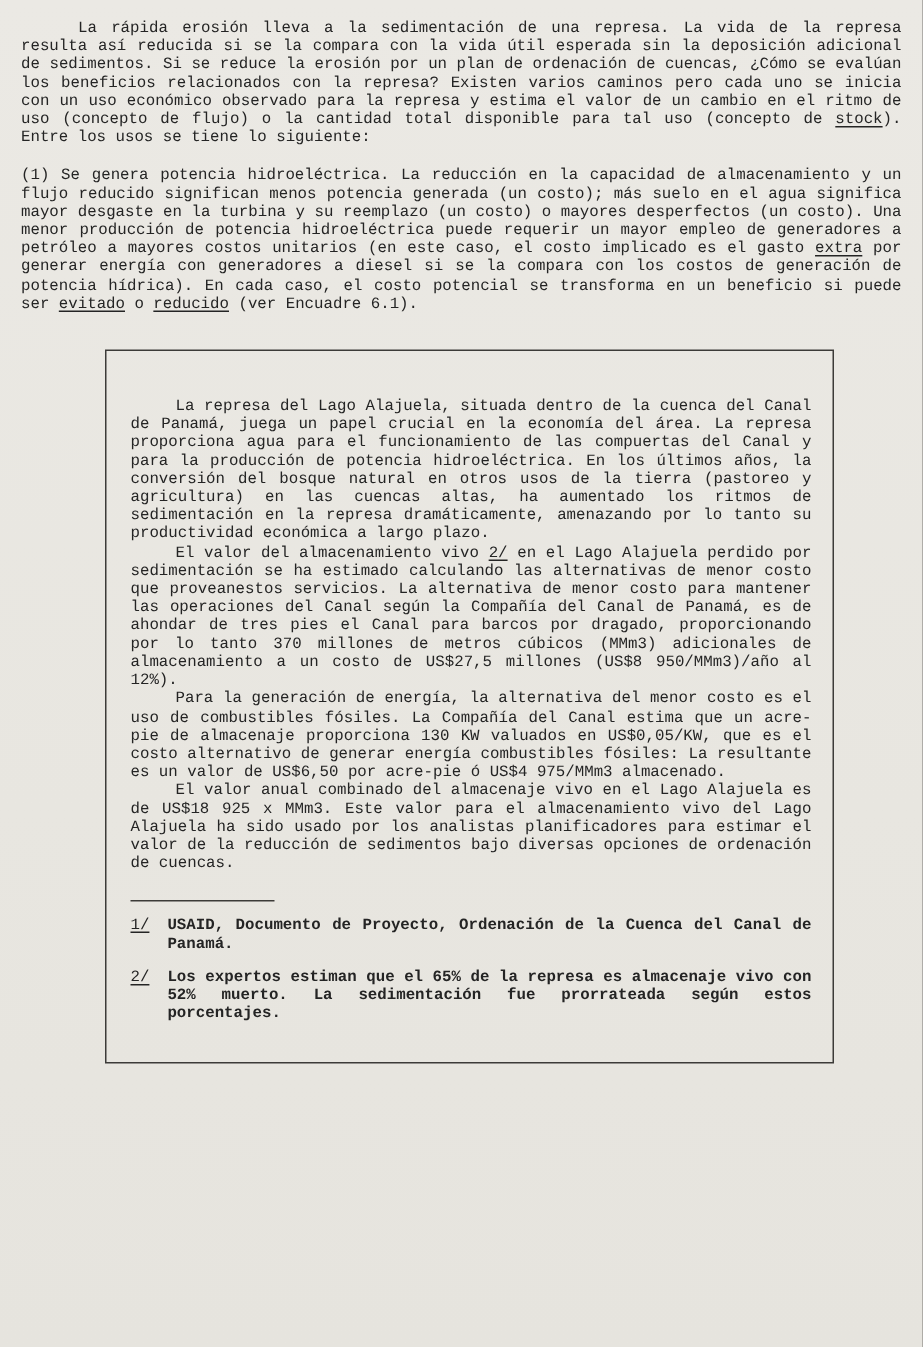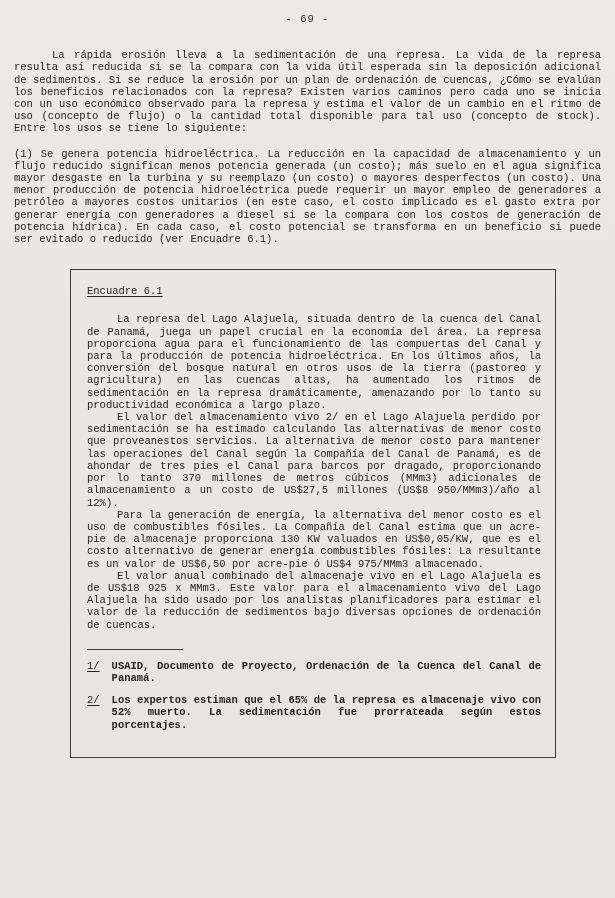--- a/index.html
+++ b/index.html
@@ -20,21 +20,21 @@
   .page-number {
     text-align: center;
     letter-spacing: 1px;
     margin-bottom: 24px;
   }
   p.para {
     text-align: justify;
     margin-bottom: 13px;
   }
   p.para.indent { text-indent: 38px; }
-  .u { text-underline-offset: 2px; }
+  .u { text-decoration: underline; text-underline-offset: 2px; }
   .box {
     border: 1.5px solid #3c3b38;
     margin: 24px 45px 0 56px;
     padding: 15px 14px 16px 16px;
     background: transparent;
   }
   .box-title-row {
     display: flex;
     gap: 12px;
     margin-bottom: 16px;
@@ -69,30 +69,28 @@
     text-decoration: underline;
     text-underline-offset: 2px;
   }
   .fn-text { text-align: justify; font-weight: bold; }
 </style>
 </head>
 <body>
 
 <div class="page">
 
-  <div class="page-number">- 69 -</div>
 
   <div>
       <p class="para indent"><span>La rápida erosión lleva a la sedimentación de una represa.  La vida de la represa resulta así reducida si se la compara con la vida útil esperada sin la deposición adicional de sedimentos.  Si se reduce la erosión por un plan de ordenación de cuencas, ¿Cómo se evalúan los beneficios relacionados con la represa?  Existen varios caminos pero cada uno se inicia con un uso económico observado para la represa y estima el valor de un cambio en el ritmo de uso (concepto de flujo) o la cantidad total disponible para tal uso (concepto de </span><span class="u">stock</span><span>).  Entre los usos se tiene lo siguiente:</span></p>
       <p class="para"><span>(1) Se genera potencia hidroeléctrica.  La reducción en la capacidad de almacenamiento y un flujo reducido significan menos potencia generada (un costo); más suelo en el agua significa mayor desgaste en la turbina y su reemplazo (un costo) o mayores desperfectos (un costo).  Una menor producción de potencia hidroeléctrica puede requerir un mayor empleo de generadores a petróleo a mayores costos unitarios (en este caso, el costo implicado es el gasto </span><span class="u">extra</span><span> por generar energía con generadores a diesel si se la compara con los costos de generación de potencia hídrica).  En cada caso, el costo potencial se transforma en un beneficio si puede ser </span><span class="u">evitado</span><span> o </span><span class="u">reducido</span><span> (ver Encuadre 6.1).</span></p>
     </div>
 
   <div class="box">
     <div class="box-title-row">
-      <span class="box-label">Encuadre 6.1</span>
     </div>
 
     <div>
         <p class="box-para"><span>La represa del Lago Alajuela, situada dentro de la cuenca del Canal de Panamá, juega un papel crucial en la economía del área.  La represa proporciona agua para el funcionamiento de las compuertas del Canal y para la producción de potencia hidroeléctrica.  En los últimos años, la conversión del bosque natural en otros usos de la tierra (pastoreo y agricultura) en las cuencas altas, ha aumentado los ritmos de sedimentación en la represa dramáticamente, amenazando por lo tanto su productividad económica a largo plazo.</span></p>
         <p class="box-para"><span>El valor del almacenamiento vivo </span><span class="u">2/</span><span> en el Lago Alajuela perdido por sedimentación se ha estimado calculando las alternativas de menor costo que proveanestos servicios.  La alternativa de menor costo para mantener las operaciones del Canal según la Compañía del Canal de Panamá, es de ahondar de tres pies el Canal para barcos por dragado, proporcionando por lo tanto 370 millones de metros cúbicos (MMm3) adicionales de almacenamiento a un costo de US$27,5 millones (US$8 950/MMm3)/año al 12%).</span></p>
         <p class="box-para"><span>Para la generación de energía, la alternativa del menor costo es el uso de combustibles fósiles.  La Compañía del Canal estima que un acre-pie de almacenaje proporciona 130 KW valuados en US$0,05/KW, que es el costo alternativo de generar energía combustibles fósiles:  La resultante es un valor de US$6,50 por acre-pie ó US$4 975/MMm3 almacenado.</span></p>
         <p class="box-para"><span>El valor anual combinado del almacenaje vivo en el Lago Alajuela es de US$18 925 x MMm3.  Este valor para el almacenamiento vivo del Lago Alajuela ha sido usado por los analistas planificadores para estimar el valor de la reducción de sedimentos bajo diversas opciones de ordenación de cuencas.</span></p>
       </div>
 
     <div class="fn-sep"></div>

